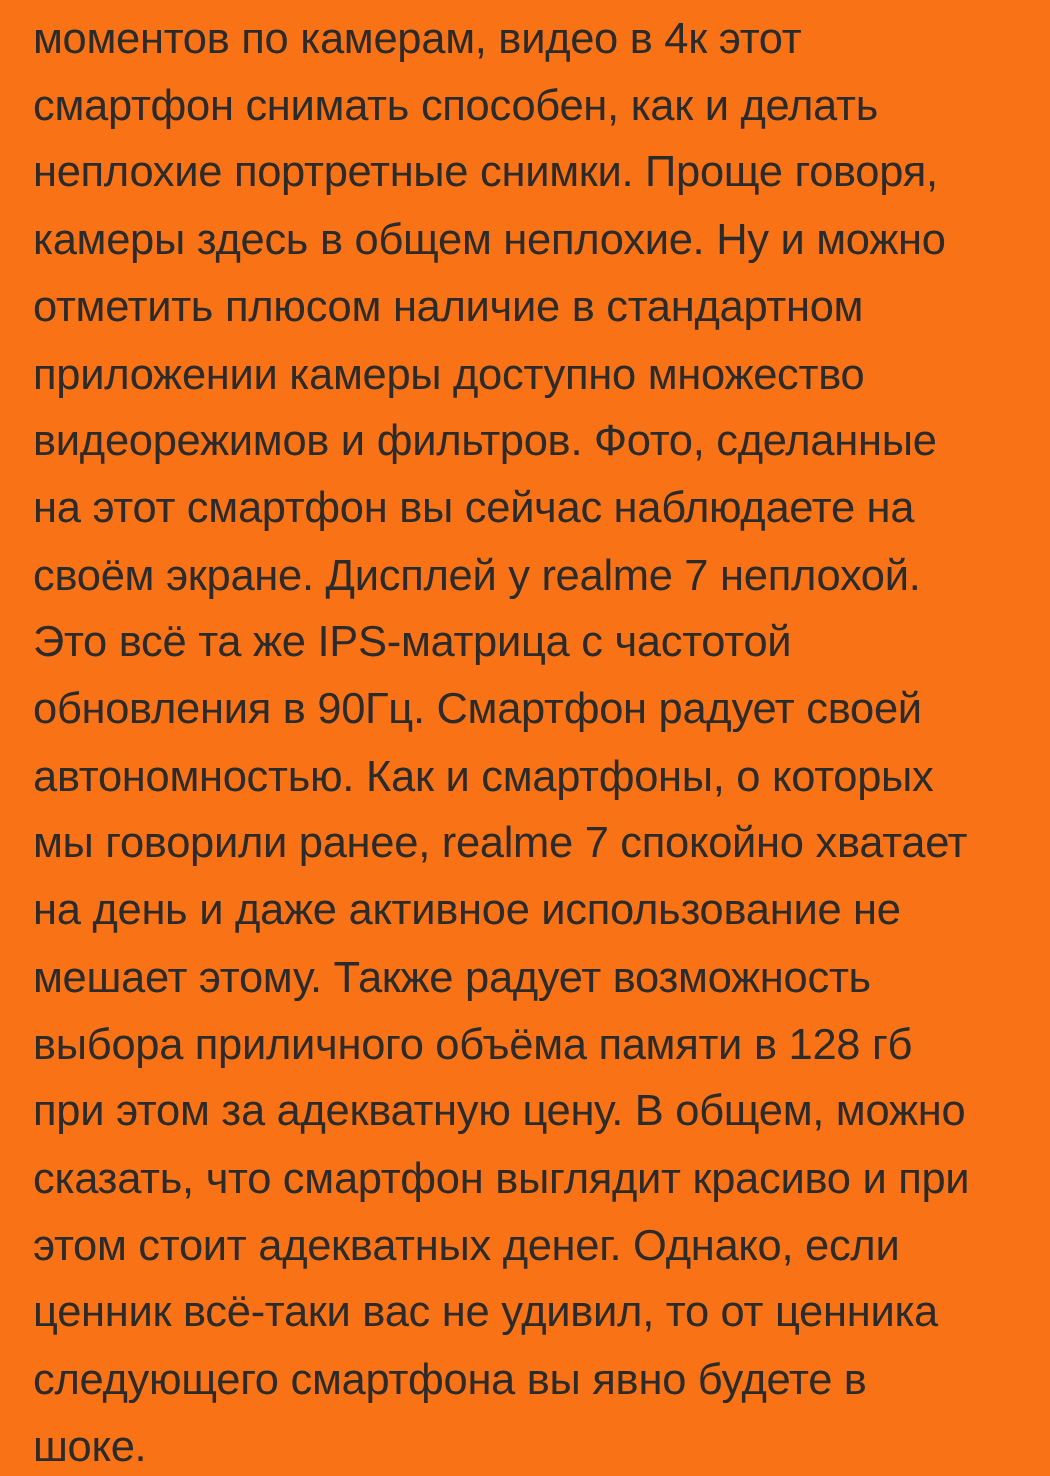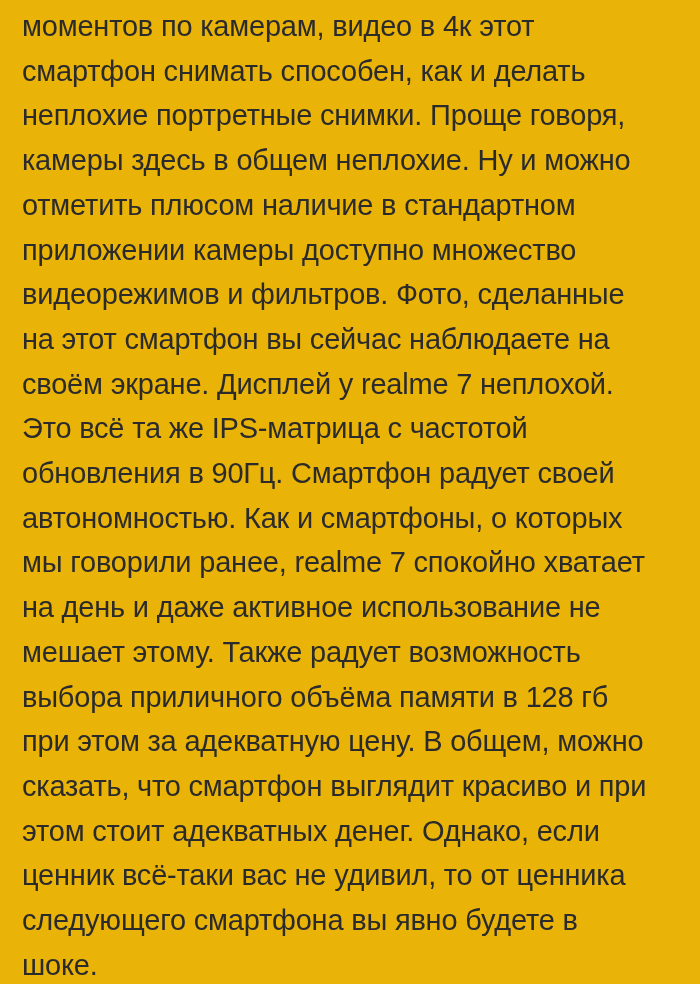--- a/index.html
+++ b/index.html
@@ -11,21 +11,21 @@
     width: 700px;
     height: 984px;
     overflow: hidden;
     font-family: "Liberation Sans", "DejaVu Sans", sans-serif;
   }
   .article {
     box-sizing: border-box;
     width: 700px;
     height: 984px;
     padding: 4px 8px 0 22px;
-    background: #eab308;
+    background: #f97316;
   }
   .article-text {
     font-size: 29px;
     line-height: 44.7px;
     color: #2b2b2b;
     letter-spacing: -0.2px;
     white-space: pre-line;
     font-weight: 400;
   }
 </style>

